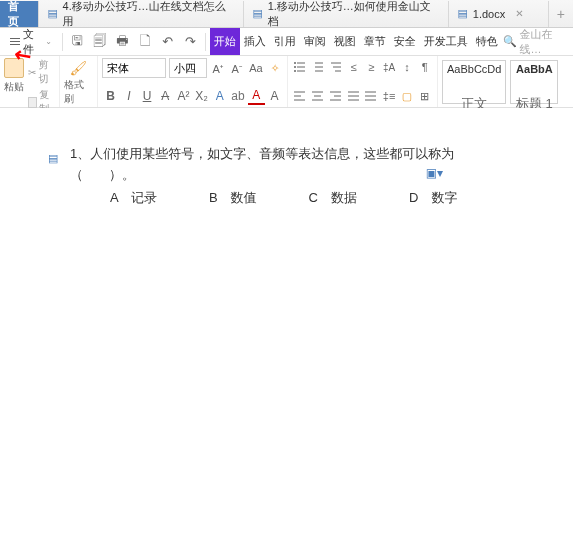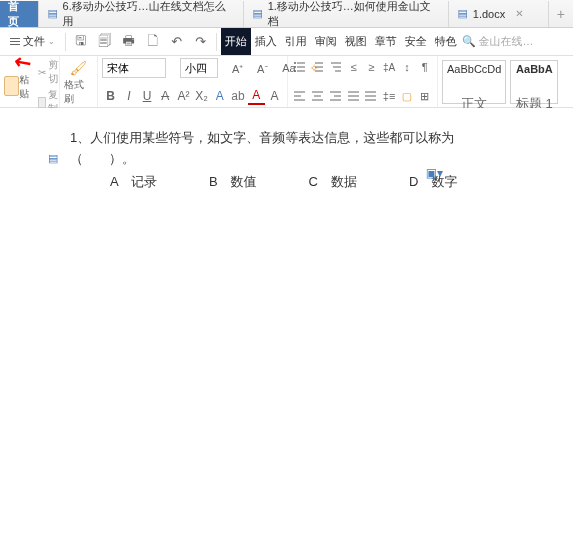--- a/index.html
+++ b/index.html
@@ -15,72 +15,72 @@
 .menubar { display: flex; align-items: center; height: 28px; padding: 0 4px; border-bottom: 1px solid #e0e0e0; gap: 2px; }
 .menu-left { display: flex; align-items: center; gap: 2px; }
 .file-btn { display: flex; align-items: center; gap: 3px; padding: 2px 6px; font-size: 11px; cursor: pointer; position: relative; }
 .hamburger { display: inline-flex; flex-direction: column; gap: 2px; }
 .hamburger span { width: 10px; height: 1px; background: #666; }
 .arrow-red { position: absolute; left: 10px; top: 18px; color: red; font-size: 20px; font-weight: bold; transform: rotate(-35deg); }
 .icon-btn { width: 22px; height: 22px; display: inline-flex; align-items: center; justify-content: center; cursor: pointer; color: #666; font-size: 13px; }
 .sep { width: 1px; height: 18px; background: #e0e0e0; margin: 0 2px; }
 .ribbon-tabs { display: flex; align-items: center; font-size: 11px; flex: 1; }
 .rtab { padding: 6px 4px; cursor: pointer; white-space: nowrap; }
-.rtab.active { background: #0f172a; color: #fff; }
+.rtab.active { background: #6d28d9; color: #fff; }
 .right-controls { display: flex; align-items: center; gap: 6px; font-size: 11px; color: #666; padding-right: 6px; }
 
 .toolbar { display: flex; align-items: stretch; height: 52px; border-bottom: 1px solid #e0e0e0; background: #fff; }
 .tb-group { display: flex; flex-direction: column; justify-content: space-between; padding: 2px 4px; border-right: 1px solid #eee; }
 .clipboard { width: 60px; }
-.paste-btn { display: flex; flex-direction: row; align-items: center; font-size: 10px; color: #666; cursor: pointer; }
+.paste-btn { display: flex; flex-direction: column; align-items: center; font-size: 10px; color: #666; cursor: pointer; }
 .paste-icon { width: 20px; height: 20px; background: #ffe7c2; border: 1px solid #ddb877; border-radius: 2px; margin-bottom: 2px; }
 .mini-btn { font-size: 10px; color: #999; display: flex; align-items: center; gap: 2px; cursor: pointer; }
 .mini-icon { width: 11px; height: 11px; background: #eee; border: 1px solid #ccc; }
 .brush-btn { display: flex; flex-direction: column; align-items: center; font-size: 10px; color: #666; cursor: pointer; }
 .brush-icon { width: 20px; height: 20px; display: flex; align-items: center; justify-content: center; color: #e89c30; font-size: 14px; }
 
 .font-group { width: 190px; }
-.font-row { display: flex; gap: 14px; align-items: center; }
+.font-row { display: flex; gap: 3px; align-items: center; }
 .font-select { border: 1px solid #d0d0d0; font-size: 11px; padding: 1px 4px; height: 20px; }
 .font-select.name { width: 64px; }
 .font-select.size { width: 38px; }
 .small-btn { width: 18px; height: 18px; display: inline-flex; align-items: center; justify-content: center; font-size: 11px; color: #666; cursor: pointer; }
 .font-bottom { display: flex; gap: 1px; margin-top: 4px; }
 .style-btn { width: 18px; height: 18px; display: inline-flex; align-items: center; justify-content: center; font-size: 12px; cursor: pointer; color: #666; }
 
 .para-group { width: 150px; }
 .para-row { display: flex; gap: 1px; }
 .para-btn { width: 18px; height: 18px; display: inline-flex; align-items: center; justify-content: center; cursor: pointer; color: #666; font-size: 11px; }
 
 .styles-group { display: flex; align-items: center; gap: 4px; padding: 4px; }
 .style-box { border: 1px solid #d0d0d0; padding: 2px 4px; text-align: center; cursor: pointer; min-width: 48px; height: 44px; display: flex; flex-direction: column; justify-content: space-between; }
 .style-preview1 { font-size: 11px; color: #333; }
 .style-preview2 { font-size: 11px; font-weight: bold; color: #333; }
 .style-label { font-size: 13px; color: #666; margin-top: 20px; }
 
 .page-area { position: relative; height: 440px; background: #fff; overflow: hidden; }
 .page-content { padding: 20px 60px 20px 70px; font-size: 13px; line-height: 1.6; font-family: "SimSun", serif; }
-.doc-line1 { margin-bottom: 2px; }
+.doc-line1 { margin-bottom: 2px; margin-top: 16px; }
 .doc-line2 { padding-left: 40px; letter-spacing: 0; }
 .doc-icon { position: absolute; left: 48px; top: 44px; width: 12px; height: 12px; color: #4a7ebb; font-size: 11px; }
 .object-icon { position: absolute; right: 130px; top: 58px; color: #4a7ebb; font-size: 12px; }
 
 svg.lines { width: 14px; height: 14px; }
 svg.lines line { stroke: #666; stroke-width: 1; }
 </style>
 </head>
 <body>
 
 <div class="tabs">
   <div class="tab home">
       <span>首页</span>
     </div>
   <div class="tab">
     <span class="tab-icon" style="color:#4a7ebb;">▤</span>
-    <span>6.移动办公技巧…山在线文档怎么用</span>
+    <span>4.移动办公技巧…山在线文档怎么用</span>
   </div>
   <div class="tab">
     <span class="tab-icon" style="color:#4a7ebb;">▤</span>
     <span>1.移动办公技巧…如何使用金山文档</span>
   </div>
   <div class="tab" style="min-width:100px;">
     <span class="tab-icon" style="color:#4a7ebb;">▤</span>
     <span>1.docx</span>
     <span class="tab-close">✕</span>
   </div>
@@ -108,20 +108,21 @@
     <div class="icon-btn">↷</div>
     <div class="sep"></div>
     <div class="ribbon-tabs">
       <div class="rtab active">开始</div>
       <div class="rtab">插入</div>
       <div class="rtab">引用</div>
       <div class="rtab">审阅</div>
       <div class="rtab">视图</div>
       <div class="rtab">章节</div>
       <div class="rtab">安全</div>
+      <div class="rtab">开发工具</div>
       <div class="rtab">特色</div>
     </div>
   </div>
   <div class="right-controls">
     <div style="display:flex;align-items:center;gap:2px;">
         <span>🔍</span>
         <span style="color:#aaa;">金山在线…</span>
       </div>
 
   </div>

